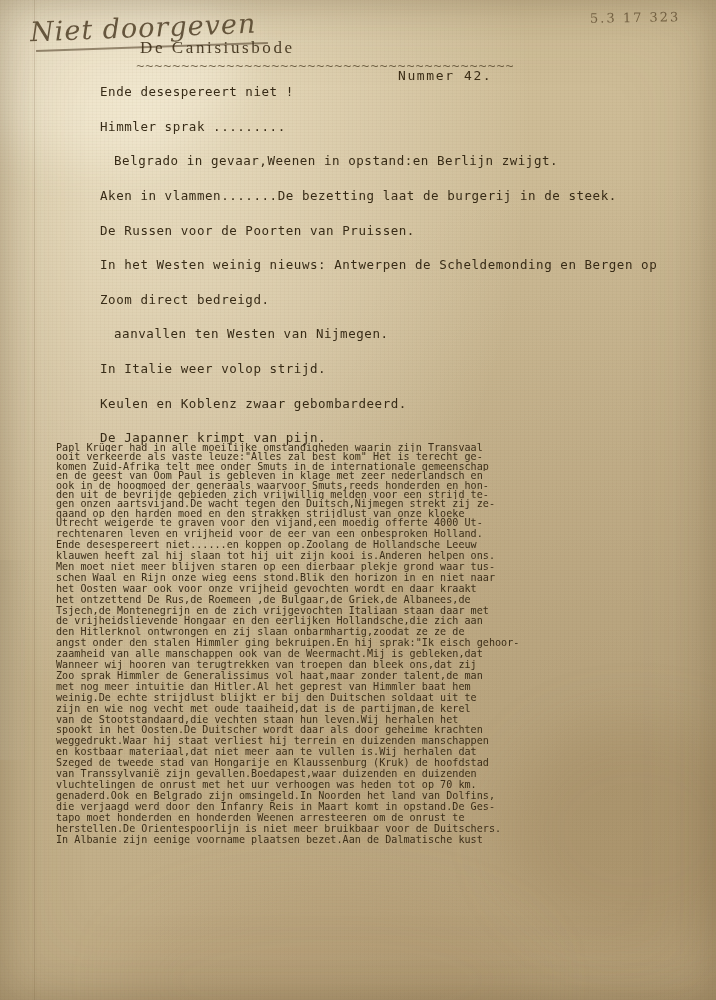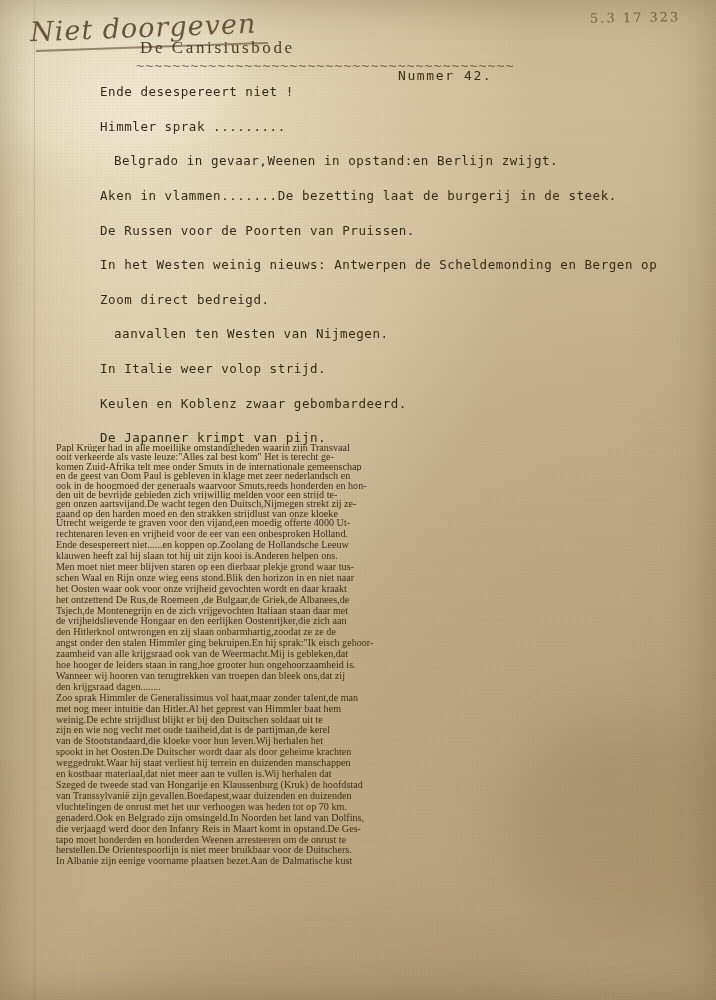--- a/index.html
+++ b/index.html
@@ -125,21 +125,20 @@
     margin-bottom: 19px;
     white-space: pre-wrap;
   }
   .hl.indent { padding-left: 14px; }
 
   .body-block {
     position: absolute;
     left: 56px;
     top: 443px;
     width: 616px;
-    font-family: Liberation Serif, serif;
   }
   .body-line {
     font-size: 10.1px;
     line-height: 10.9px;
     letter-spacing: 0.02px;
     color: #3a2d18;
     white-space: pre;
     overflow: hidden;
   }
   .body-line.dense { line-height: 9.4px; }
@@ -205,32 +204,30 @@
     <div class="body-line dense">gaand op den harden moed en den strakken strijdlust van onze kloeke</div>
     <div class="body-line">Utrecht weigerde te graven voor den vijand,een moedig offerte 4000 Ut-</div>
     <div class="body-line">rechtenaren leven en vrijheid voor de eer van een onbesproken Holland.</div>
     <div class="body-line">Ende desespereert niet......en koppen op.Zoolang de Hollandsche Leeuw</div>
     <div class="body-line">klauwen heeft zal hij slaan tot hij uit zijn kooi is.Anderen helpen ons.</div>
     <div class="body-line">Men moet niet meer blijven staren op een dierbaar plekje grond waar tus-</div>
     <div class="body-line">schen Waal en Rijn onze wieg eens stond.Blik den horizon in en niet naar</div>
     <div class="body-line">het Oosten waar ook voor onze vrijheid gevochten wordt en daar kraakt</div>
     <div class="body-line">het ontzettend De Rus,de Roemeen ,de Bulgaar,de Griek,de Albanees,de</div>
     <div class="body-line">Tsjech,de Montenegrijn en de zich vrijgevochten Italiaan staan daar met</div>
-    <div class="body-line">de vrijheidslievende Hongaar en den eerlijken Oostenrijker,die zich aan</div>
+    <div class="body-line">de vrijheidslievende Hongaar en den eerlijken Hollandsche,die zich aan</div>
     <div class="body-line">den Hitlerknol ontwrongen en zij slaan onbarmhartig,zoodat ze ze de</div>
     <div class="body-line">angst onder den stalen Himmler ging bekruipen.En hij sprak:"Ik eisch gehoor-</div>
-    <div class="body-line">zaamheid van alle krijgsraad ook van de Weermacht.Mij is gebleken,dat</div>
-    <div class="body-line">hoe hooger de leiders staan in rang,hoe grooter hun ongehoorzaamheid is.</div>
+    <div class="body-line">zaamheid van alle manschappen ook van de Weermacht.Mij is gebleken,dat</div>
     <div class="body-line">Wanneer wij hooren van terugtrekken van troepen dan bleek ons,dat zij</div>
-    <div class="body-line">den krijgsraad dagen........</div>
     <div class="body-line">Zoo sprak Himmler de Generalissimus vol haat,maar zonder talent,de man</div>
     <div class="body-line">met nog meer intuitie dan Hitler.Al het geprest van Himmler baat hem</div>
     <div class="body-line">weinig.De echte strijdlust blijkt er bij den Duitschen soldaat uit te</div>
     <div class="body-line">zijn en wie nog vecht met oude taaiheid,dat is de partijman,de kerel</div>
-    <div class="body-line">van de Stootstandaard,die kloeke voor hun leven.Wij herhalen het</div>
+    <div class="body-line">van de Stootstandaard,die vechten staan hun leven.Wij herhalen het</div>
     <div class="body-line">spookt in het Oosten.De Duitscher wordt daar als door geheime krachten</div>
     <div class="body-line">weggedrukt.Waar hij staat verliest hij terrein en duizenden manschappen</div>
     <div class="body-line">en kostbaar materiaal,dat niet meer aan te vullen is.Wij herhalen dat</div>
     <div class="body-line">Szeged de tweede stad van Hongarije en Klaussenburg (Kruk) de hoofdstad</div>
     <div class="body-line">van Transsylvanië zijn gevallen.Boedapest,waar duizenden en duizenden</div>
     <div class="body-line">vluchtelingen de onrust met het uur verhoogen was heden tot op 70 km.</div>
     <div class="body-line">genaderd.Ook en Belgrado zijn omsingeld.In Noorden het land van Dolfins,</div>
     <div class="body-line">die verjaagd werd door den Infanry Reis in Maart komt in opstand.De Ges-</div>
     <div class="body-line">tapo moet honderden en honderden Weenen arresteeren om de onrust te</div>
     <div class="body-line">herstellen.De Orientespoorlijn is niet meer bruikbaar voor de Duitschers.</div>

